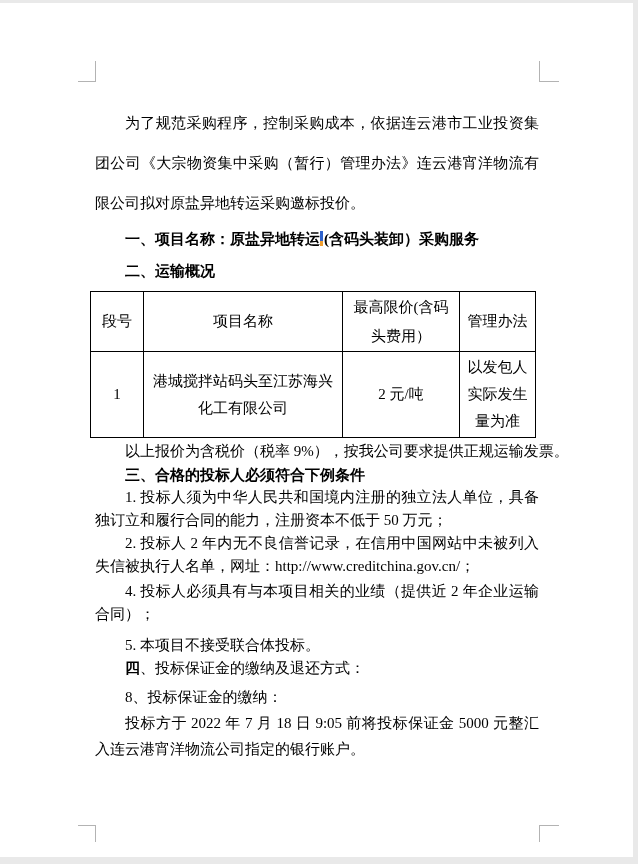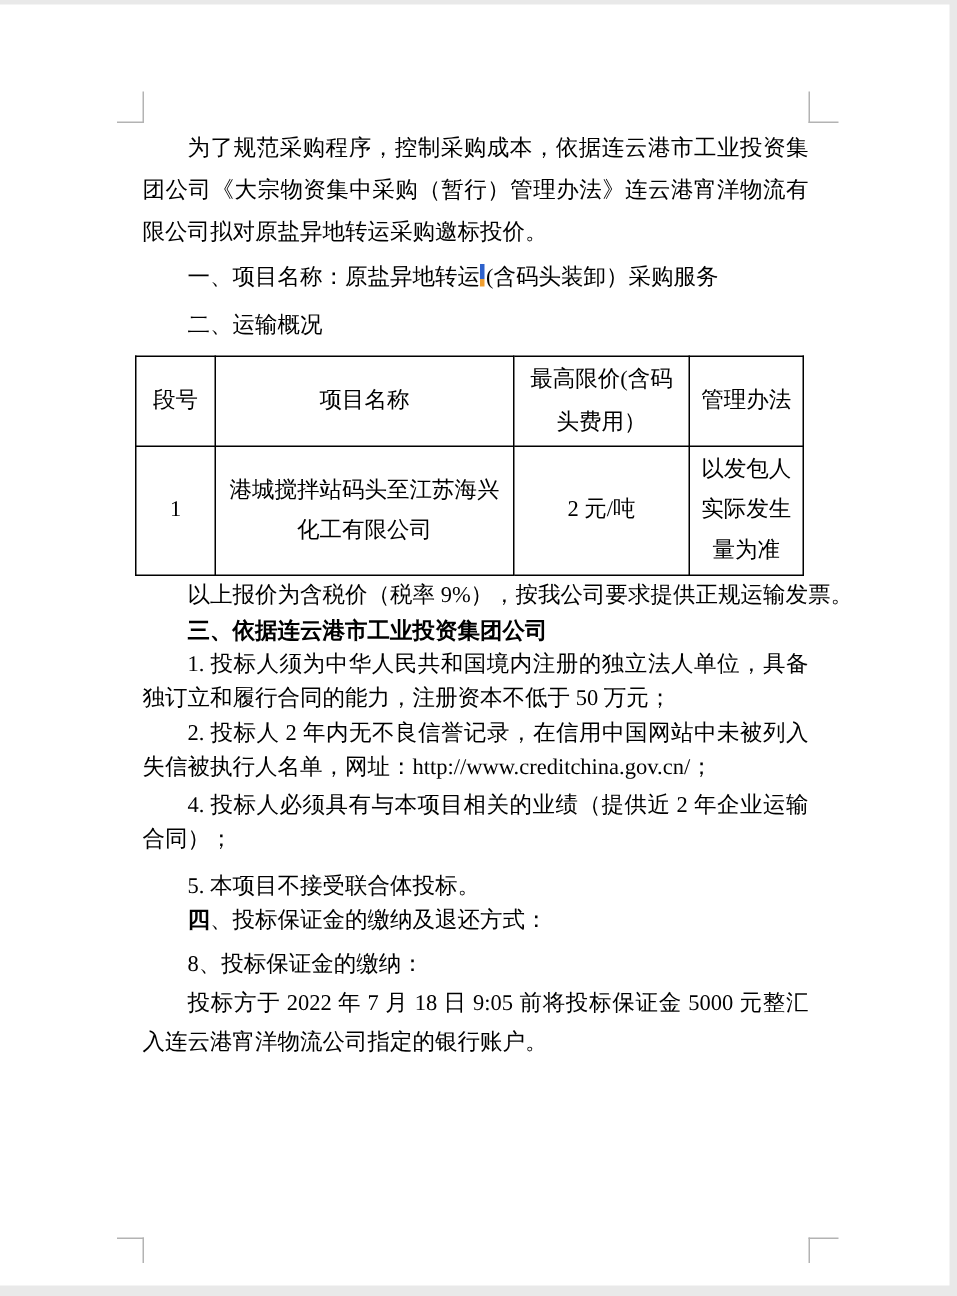--- a/index.html
+++ b/index.html
@@ -25,25 +25,25 @@
     position:absolute;left:95px;top:78px;width:444px;
     color:#000;font-size:15px;
   }
   .doc-title{
     margin:29px 0 0 0;
     font-size:17px;font-weight:bold;
     text-align:center;line-height:22px;
     letter-spacing:0.5px;
   }
   .intro{
-    margin:4px 0 0 0;
-    line-height:28px;text-indent:2em;text-align:justify;
+    margin:22px 0 0 0;
+    line-height:40px;text-indent:2em;text-align:justify;
   }
   .h-one,.h-two{
-    font-weight:normal;line-height:32px;text-indent:2em;white-space:nowrap;
+    font-weight:bold;line-height:32px;text-indent:2em;white-space:nowrap;
   }
   .caret{
     display:inline-block;width:3px;height:15px;margin-right:1px;
     vertical-align:-2px;
     background:linear-gradient(180deg,#2e62cc 0%,#2e62cc 68%,#ef9e30 68%,#ef9e30 100%);
   }
   table.transport{
     margin:4px 0 0 -5px;
     width:445px;border-collapse:collapse;table-layout:fixed;
   }
@@ -112,21 +112,21 @@
         <td>1</td>
         <td>港城搅拌站码头至江苏海兴化工有限公司</td>
         <td>2 元/吨</td>
         <td>以发包人实际发生量为准</td>
       </tr>
     </tbody>
       </table>
 
     <div class="note">以上报价为含税价（税率 9%），按我公司要求提供正规运输发票。</div>
 
-    <div class="h-three">三、依据连云港市工业投资集团公司</div>
+    <div class="h-three">三、合格的投标人必须符合下例条件</div>
 
     <div class="item i1">1. 投标人须为中华人民共和国境内注册的独立法人单位，具备独订立和履行合同的能力，注册资本不低于 50 万元；</div>
     <div class="item i2">2. 投标人 2 年内无不良信誉记录，在信用中国网站中未被列入失信被执行人名单，网址：http://www.creditchina.gov.cn/；</div>
     <div class="item i4">4. 投标人必须具有与本项目相关的业绩（提供近 2 年企业运输合同）；</div>
     <div class="item i5">5. 本项目不接受联合体投标。</div>
 
     <div class="h-four"><span class="num">四</span><span>、投标保证金的缴纳及退还方式：</span></div>
 
     <div class="sub-one">8、投标保证金的缴纳：</div>
 

